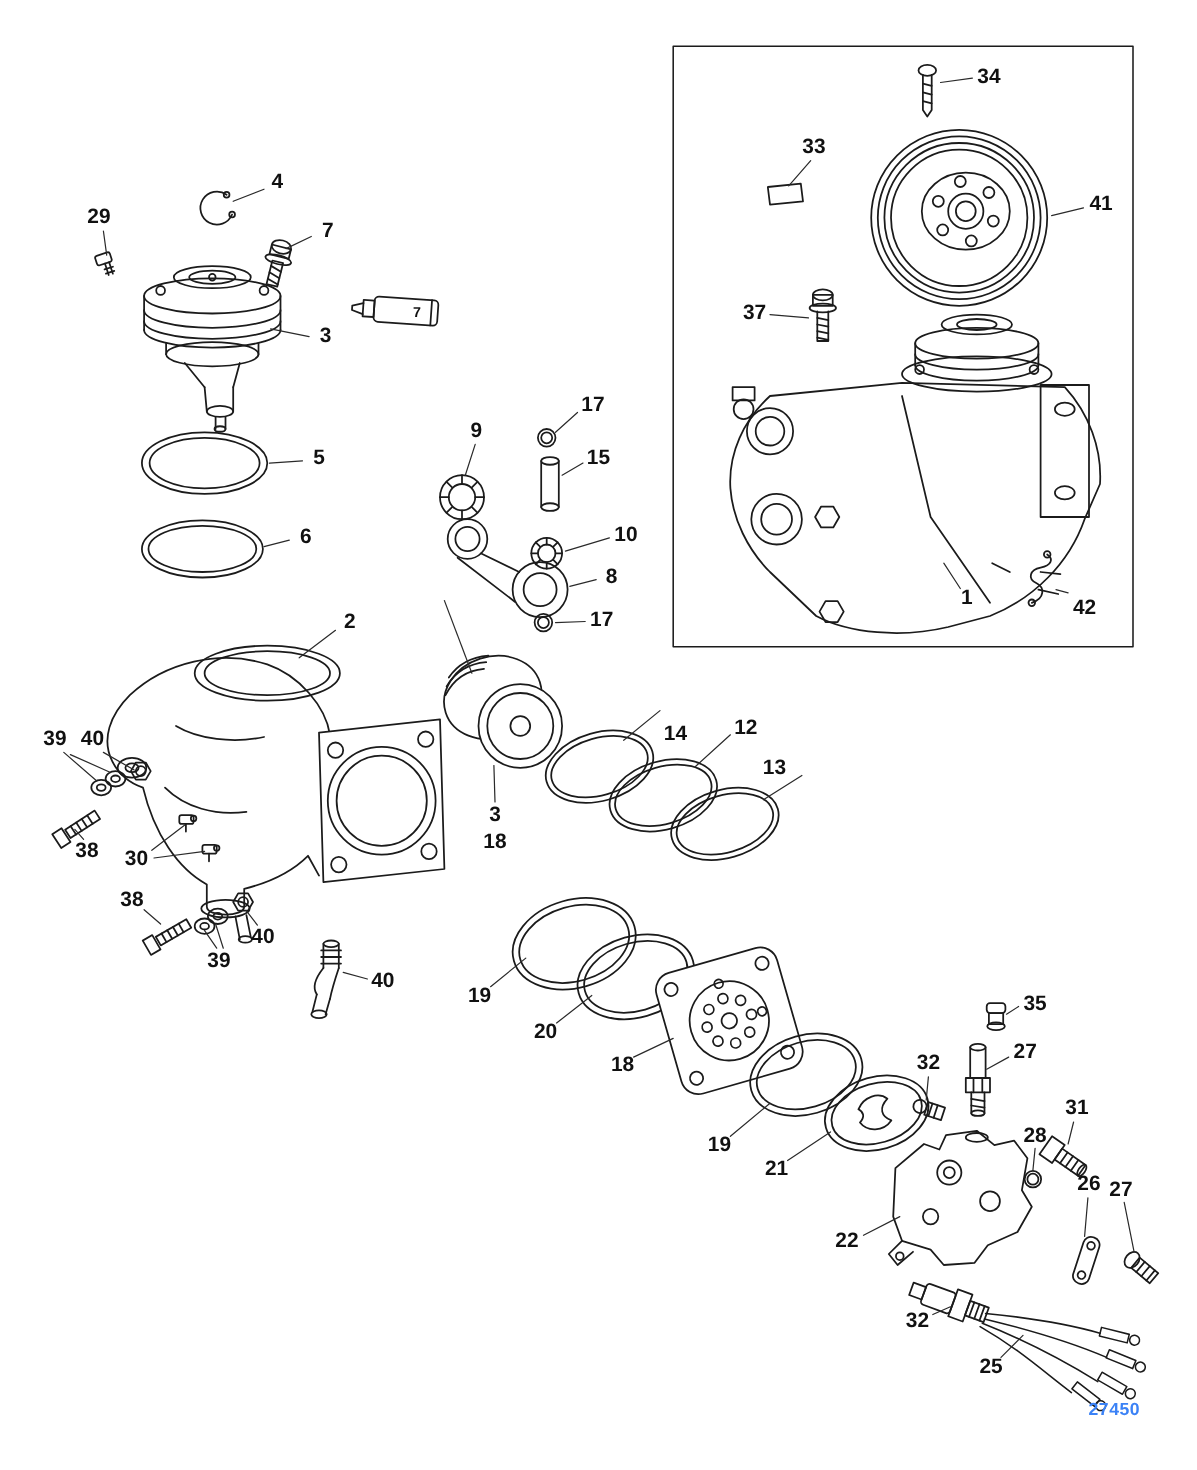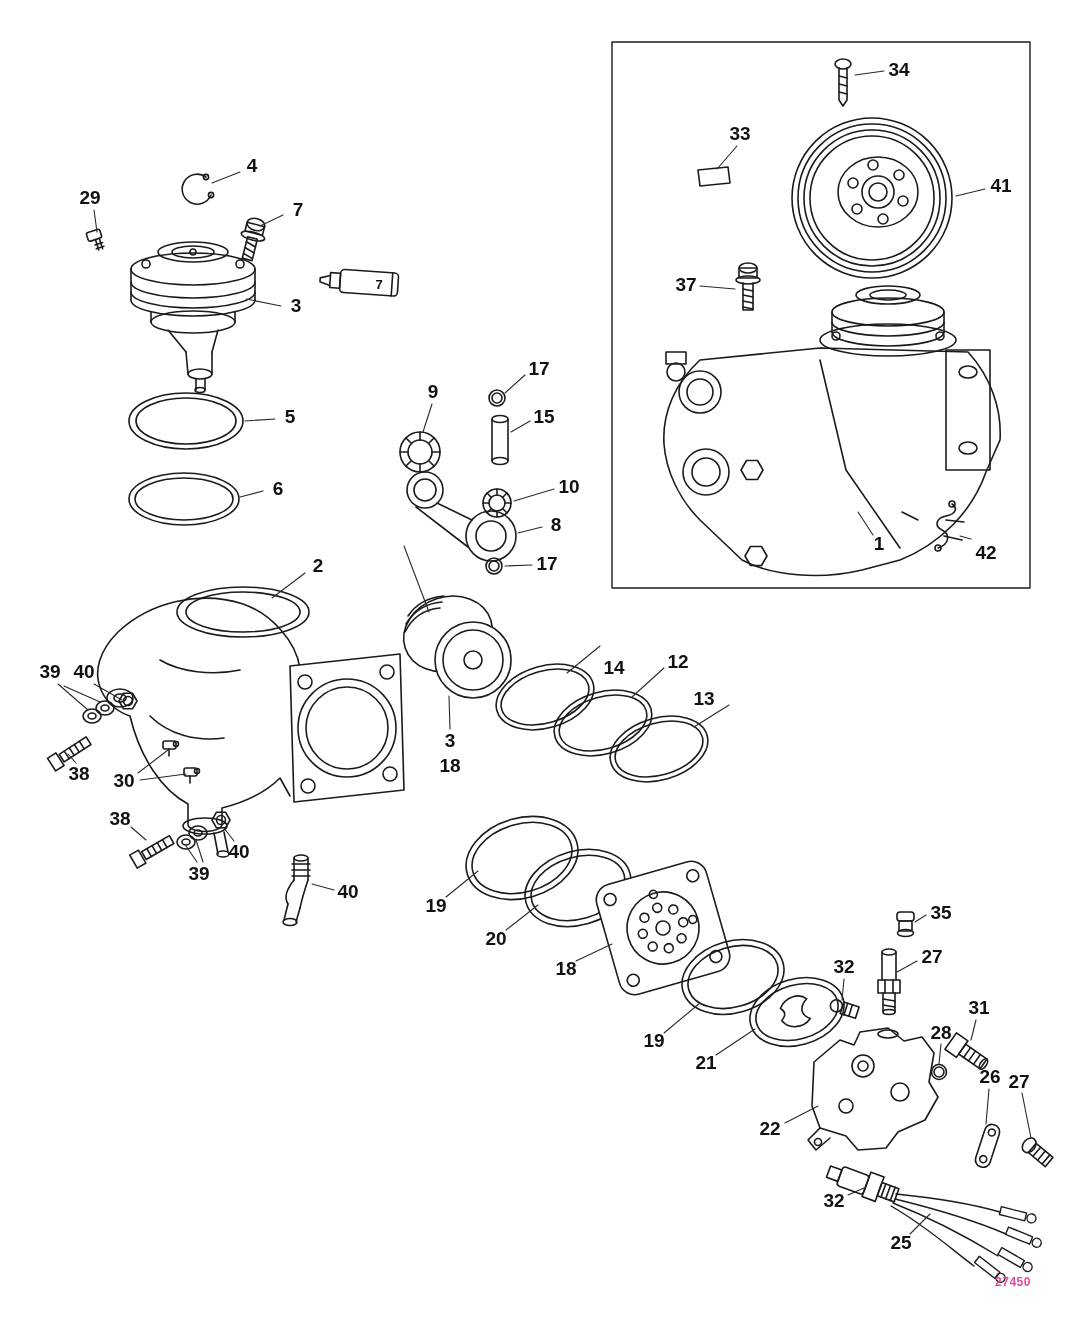--- a/index.html
+++ b/index.html
@@ -26,22 +26,22 @@
     position: absolute;
     transform: translate(-50%, -50%);
     font-weight: bold;
     font-size: 13px;
     color: #111111;
   }
   .drawing-number {
     position: absolute;
     transform: translate(-50%, -50%);
     font-weight: bold;
-    font-size: 12px;
-    color: #ec4899;
+    font-size: 16px;
+    color: #3b82f6;
     letter-spacing: 0.5px;
   }
 </style>
 </head>
 <body>
 
 <div class="stage">
 
   <svg width="1088" height="1336" viewBox="0 0 1088 1336" stroke="#1b1b1b" fill="none" stroke-width="1.6" stroke-linecap="round" stroke-linejoin="round">
 

